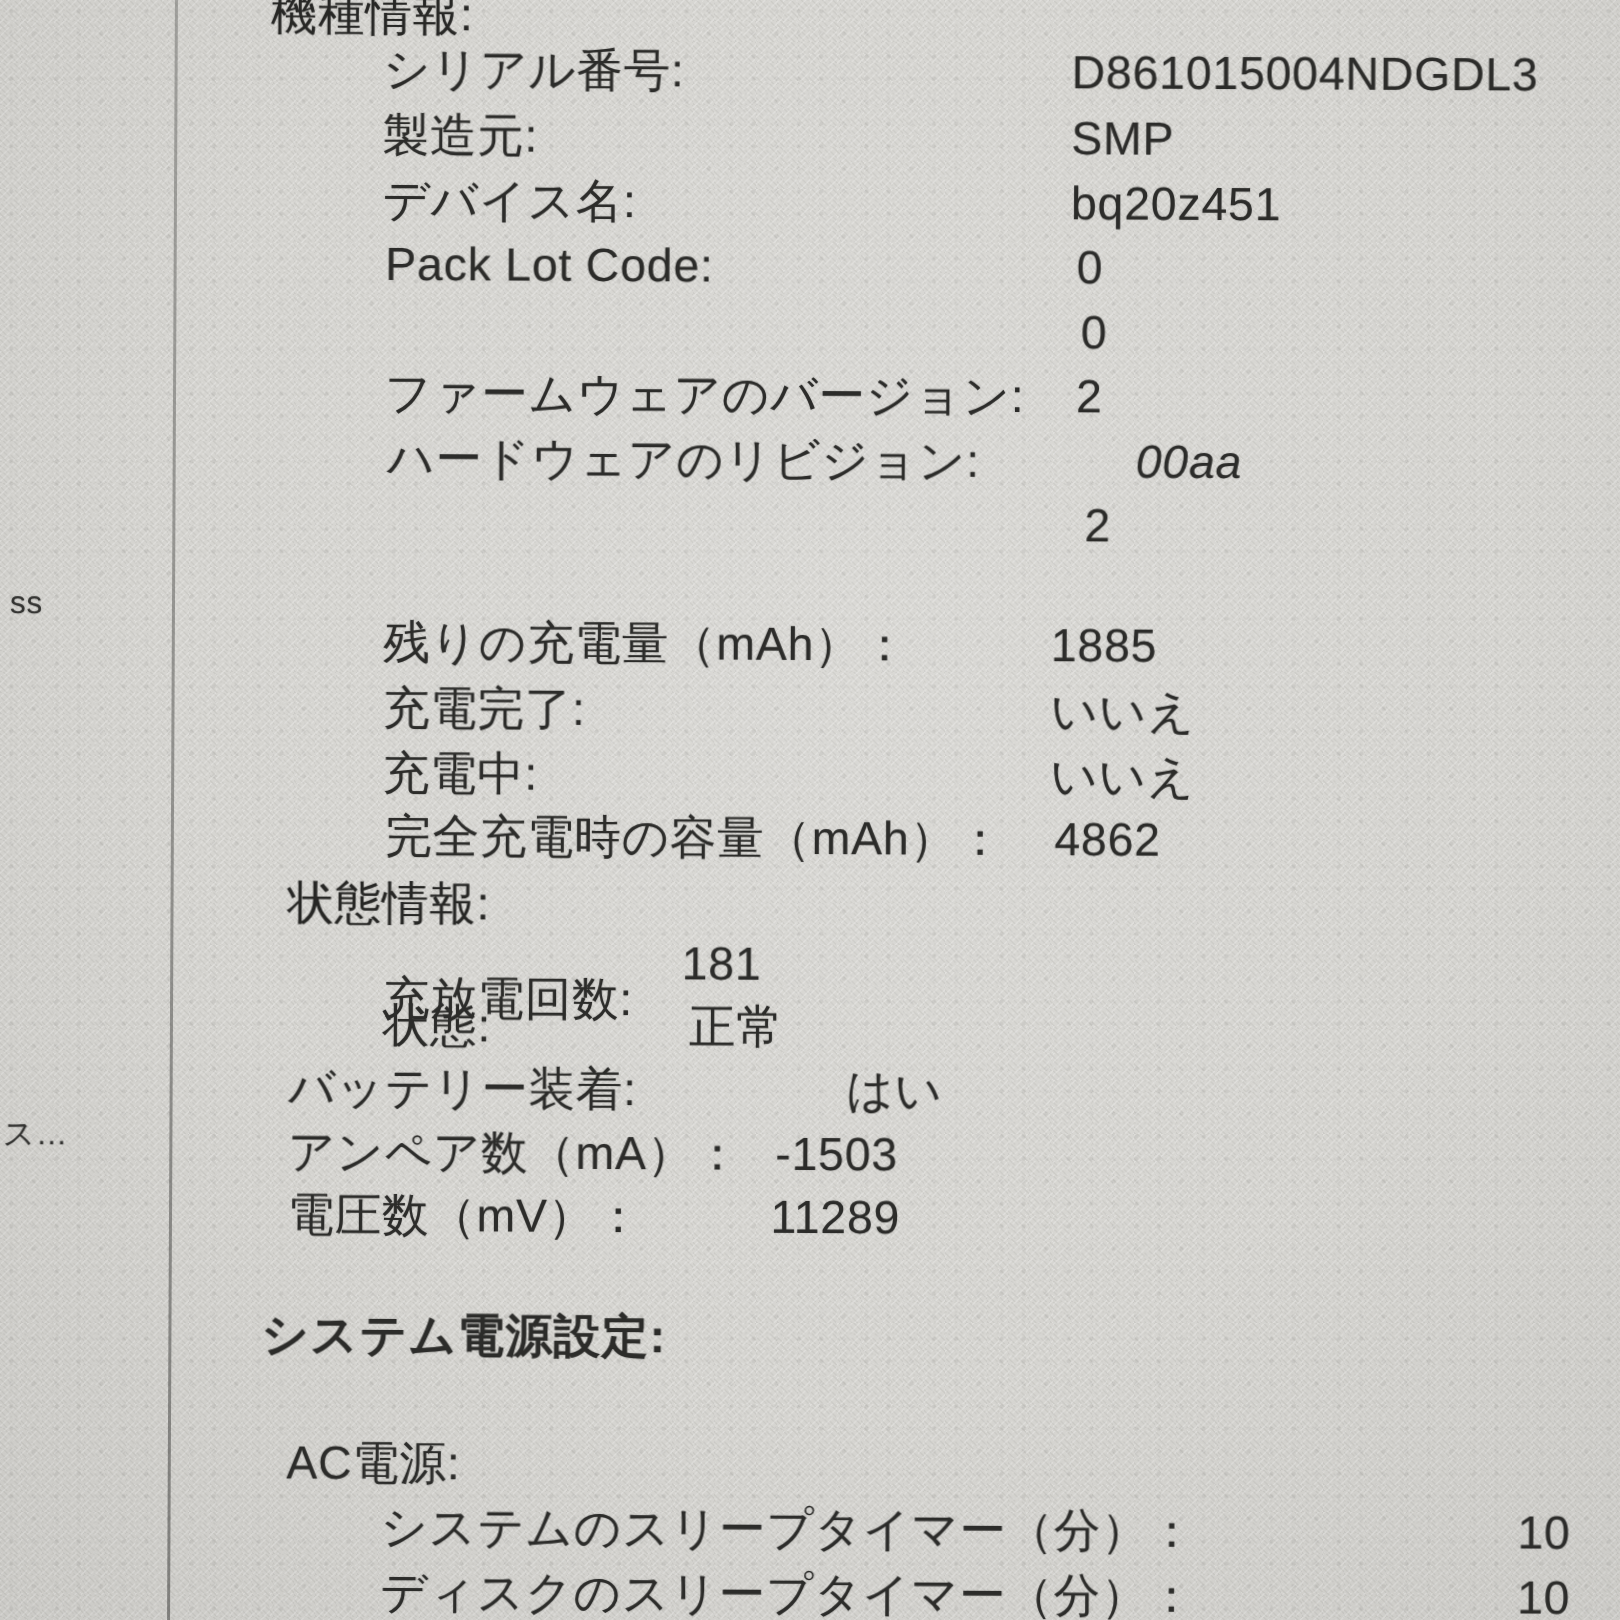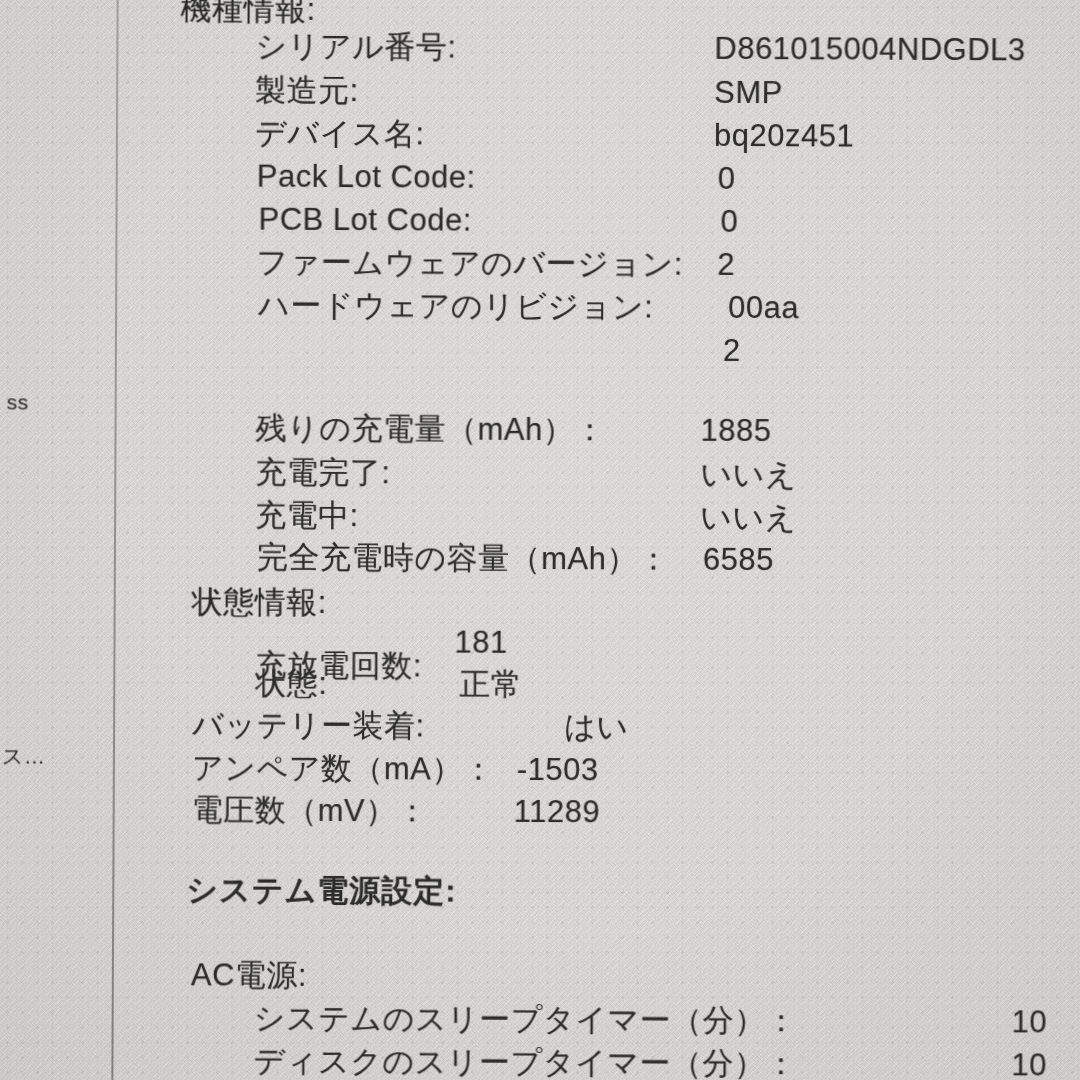--- a/index.html
+++ b/index.html
@@ -48,21 +48,21 @@
     white-space: nowrap;
     font-size: 31px;
     line-height: 1.15;
     color: #2c2c2a;
     letter-spacing: 0.5px;
     filter: blur(0.4px);
     text-shadow: 0 0 1px rgba(44,44,42,0.35);
   }
 
   .section-title { color: #272725; }
-  .bold { font-weight: bold; letter-spacing: 1px; margin-left: 12px; }
+  .bold { font-weight: bold; letter-spacing: 1px; }
 
   .sidebar-frag { font-size: 21px; color: #333331; }
 </style>
 </head>
 <body>
 
 <div class="photo">
   <div class="stage">
 
     <div class="divider"></div>
@@ -76,43 +76,42 @@
 
     <span class="txt" style="left:253px; top:74px;">製造元:</span>
     <span class="txt" style="left:712px; top:74px;">SMP</span>
 
     <span class="txt" style="left:253px; top:117px;">デバイス名:</span>
     <span class="txt" style="left:712px; top:117px;">bq20z451</span>
 
     <span class="txt" style="left:255px; top:160px;">Pack Lot Code:</span>
     <span class="txt" style="left:716px; top:160px;">0</span>
 
-    <span class="txt" style="left:257px; top:203px;">PCB Lot Code:</span>
     <span class="txt" style="left:719px; top:203px;">0</span>
 
     <span class="txt" style="left:255px; top:246px;">ファームウェアのバージョン:</span>
     <span class="txt" style="left:716px; top:246px;">2</span>
 
     <span class="txt" style="left:257px; top:289px;">ハードウェアのリビジョン:</span>
-    <span class="txt" style="left:727px; top:289px;">00aa</span>
+    <span class="txt" style="left:756px; top:289px;font-style:italic;">00aa</span>
 
     <span class="txt" style="left:722px; top:332px;">2</span>
 
 
     <span class="txt" style="left:255px; top:412px;">残りの充電量（mAh）：</span>
     <span class="txt" style="left:700px; top:412px;">1885</span>
 
     <span class="txt" style="left:255px; top:456px;">充電完了:</span>
     <span class="txt" style="left:700px; top:456px;">いいえ</span>
 
     <span class="txt" style="left:255px; top:499px;">充電中:</span>
     <span class="txt" style="left:700px; top:499px;">いいえ</span>
 
     <span class="txt" style="left:257px; top:541px;">完全充電時の容量（mAh）：</span>
-    <span class="txt" style="left:703px; top:541px;">6585</span>
+    <span class="txt" style="left:703px; top:541px;">4862</span>
 
     <span class="txt section-title" style="left:192px; top:586px;">状態情報:</span>
 
     <span class="txt" style="left:256px; top:649px;">充放電回数:</span>
     <span class="txt" style="left:455px; top:625px;">181</span>
 
     <span class="txt" style="left:256px; top:667px;">状態:</span>
     <span class="txt" style="left:460px; top:667px;">正常</span>
 
     <span class="txt" style="left:193px; top:709px;">バッテリー装着:</span>

